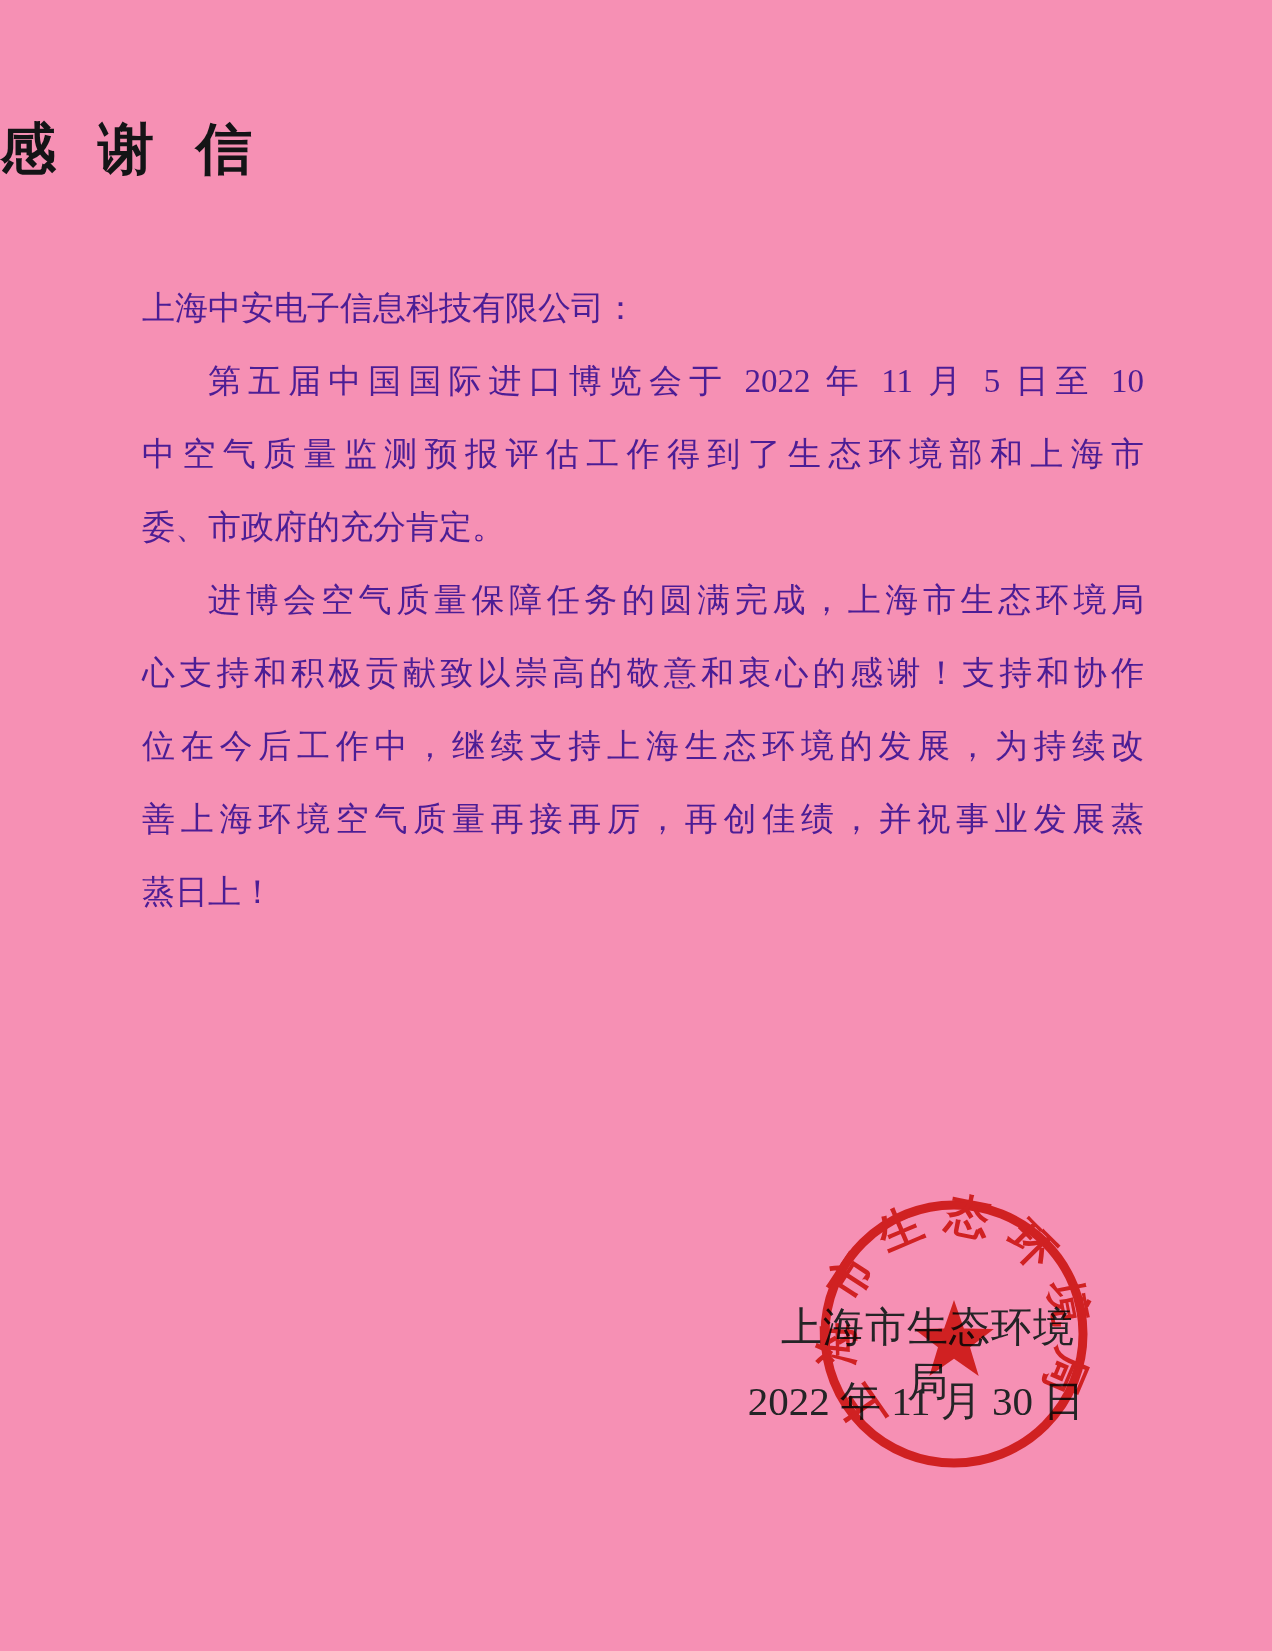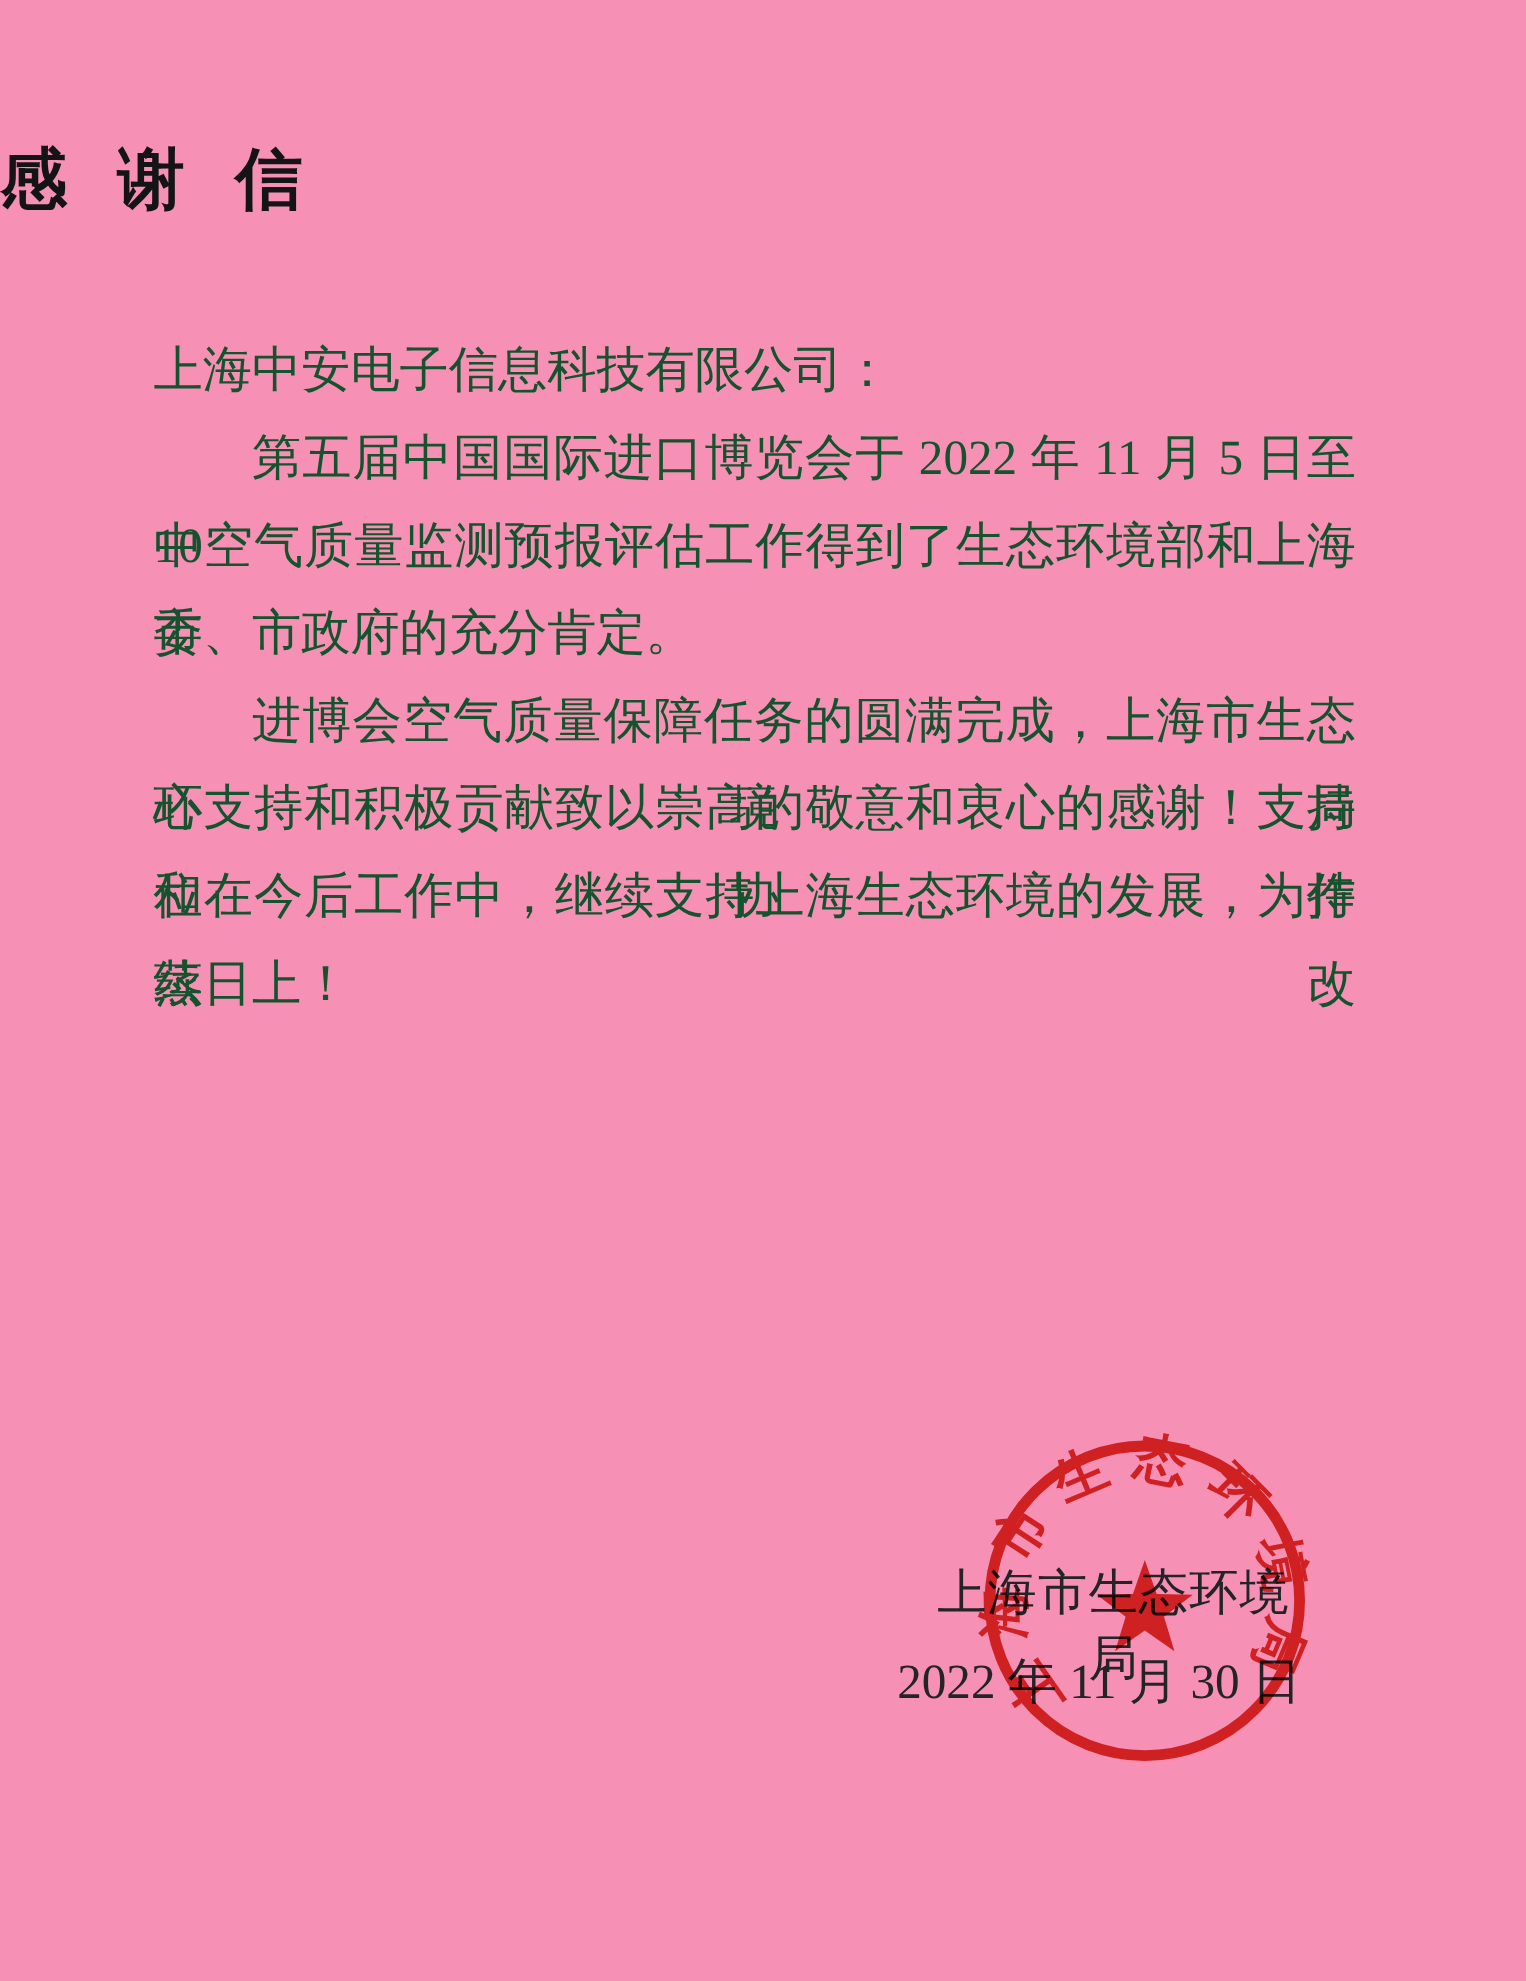--- a/index.html
+++ b/index.html
@@ -15,26 +15,26 @@
     position:absolute;
     top:112px;left:0;
     width:100%;
     font-size:56px;
     font-weight:bold;
     letter-spacing:14px;
     color:#141416;
   }
   .body-text{
     position:absolute;
-    left:128px;
+    left:142px;
     top:272px;
     width:1002px;
-    font-size:41px;
+    font-size:33px;
     line-height:73px;
-    color:#14532d;
+    color:#4c1d95;
   }
   .line{
     height:73px;
     white-space:nowrap;
   }
   .line.justify{
     white-space:normal;
     text-align:justify;
     text-align-last:justify;
   }
@@ -85,20 +85,21 @@
   <div class="title">感 谢 信</div>
 
   <div class="body-text">
     <div class="line">上海中安电子信息科技有限公司：</div>
     <div class="line justify indent">第五届中国国际进口博览会于 2022 年 11 月 5 日至 10</div>
     <div class="line justify">中空气质量监测预报评估工作得到了生态环境部和上海市</div>
     <div class="line">委、市政府的充分肯定。</div>
     <div class="line justify indent">进博会空气质量保障任务的圆满完成，上海市生态环境局</div>
     <div class="line justify">心支持和积极贡献致以崇高的敬意和衷心的感谢！支持和协作</div>
     <div class="line justify">位在今后工作中，继续支持上海生态环境的发展，为持续改</div>
+    <div class="line justify">善上海环境空气质量再接再厉，再创佳绩，并祝事业发展蒸</div>
     <div class="line">蒸日上！</div>
   </div>
 
   <div class="signature">上海市生态环境局</div>
   <div class="sign-date">2022 年 11 月 30 日</div>
 
   <svg class="seal" viewBox="-142 -142 284 284">
 
     <circle cx="0" cy="0" r="129" fill="none" stroke="#d5281e" stroke-width="9"></circle>
 

